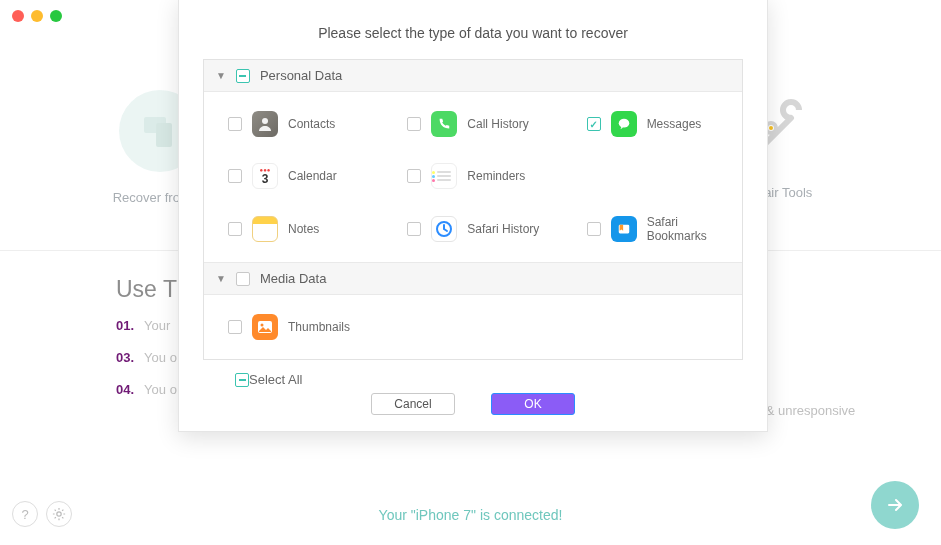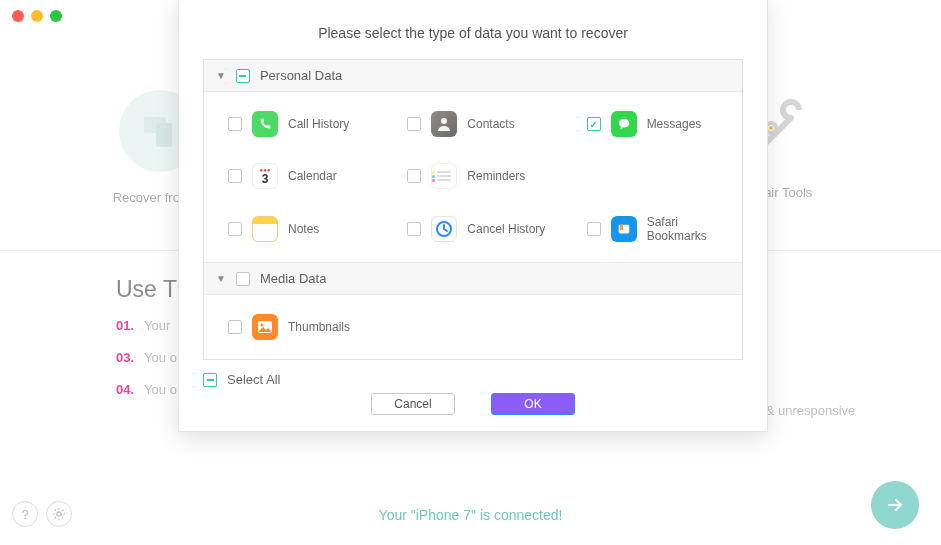--- a/index.html
+++ b/index.html
@@ -24,21 +24,21 @@
     .bg-row { display:flex; justify-content:space-between; padding: 90px 80px 0; opacity:.85; }
     .bg-card { text-align:center; width:160px; color:#9aa0a6; }
     .bg-circle { width:82px; height:82px; border-radius:50%; background:#e8f4f2; margin:0 auto 18px; display:flex; align-items:center; justify-content:center; color:#b9c4c0; }
     .tools-ico { color:#cfcfcf; position:relative; }
     .divider { position:absolute; left:0; right:0; top:250px; height:1px; background:#eee; }
 
     .usethis { position:absolute; left:116px; top:276px; }
     .usethis h3 { color:#8d8d8d; font-weight:500; font-size:23px; margin-bottom:14px; }
     .usethis ol { list-style:none; }
     .usethis li { color:#bfbfbf; font-size:13px; margin-bottom:14px; line-height:1.4; }
-    .usethis .num { color:#ec4899; font-weight:600; margin-right:10px; }
+    .usethis .num { color:#701a75; font-weight:600; margin-right:10px; }
 
     .rightlist { position:absolute; left:638px; top:315px; color:#bfbfbf; font-size:13px; }
     .rightlist .ritem { display:flex; align-items:center; gap:10px; margin-bottom:20px; }
     .ricon { width:18px; height:18px; border:1px solid #d0d0d0; border-radius:3px; display:flex; align-items:center; justify-content:center; font-size:10px; color:#c5c5c5;}
 
     .footer { position:absolute; bottom:0; left:0; right:0; height:60px; display:flex; align-items:center; justify-content:center; color:#6fc7bd; font-size:14px; }
     .footer-left { position:absolute; left:12px; bottom:18px; display:flex; gap:8px; }
     .circ-btn { width:26px; height:26px; border:1px solid #ddd; border-radius:50%; display:flex; align-items:center; justify-content:center; color:#bbb; font-size:13px; }
     .next-btn { position:absolute; right:22px; bottom:16px; width:48px; height:48px; border-radius:50%; background:#8fd7cf; display:flex; align-items:center; justify-content:center; color:#fff; }
 
@@ -52,21 +52,21 @@
     .cat-row { display:flex; }
     .cell { display:flex; align-items:center; gap:10px; width:33.33%; padding:13px 8px 13px 24px; }
     .chk { width:14px; height:14px; border:1px solid #c9c9c9; border-radius:2px; display:inline-flex; align-items:center; justify-content:center; flex:0 0 14px; background:#fff; }
     .chk.checked { border-color:#3bc4b0; }
     .chk.checked::after { content:"✓"; font-size:10px; color:#3bc4b0; font-weight:700; }
     .chk.minus { border-color:#3bc4b0; }
     .chk.minus::after { content:""; width:7px; height:2px; background:#3bc4b0; display:block; }
     .ico { width:26px; height:26px; border-radius:6px; display:flex; align-items:center; justify-content:center; color:#fff; font-size:14px; flex:0 0 26px; }
     .label { color:#6a6a6a; font-size:12px; }
 
-    .selectall { display:flex; align-items:center; gap:10px; padding:12px 0 0 24px; color:#6a6a6a; font-size:13px; }
+    .selectall { display:flex; align-items:center; padding:12px 0 0 24px; color:#6a6a6a; font-size:13px;margin-left:32px; }
     .btn-row { display:flex; justify-content:center; gap:36px; margin-top:6px; }
     .btn { min-width:84px; height:22px; font-size:12px; border-radius:3px; display:flex; align-items:center; justify-content:center; cursor:pointer; }
     .btn-cancel { background:#fff; border:1px solid #c9c9c9; color:#555; }
     .btn-ok { background:#8b5cf6; color:#fff; border:1px solid #2b8cff; }
 
     
     .i-contacts { background:linear-gradient(135deg,#8f8c85,#6d6a64); }
     .i-call { background:#4cd964; }
     .i-msg { background:#32d74b; }
     .i-vm { background:#1e7bf0; }
@@ -152,36 +152,36 @@
 
     <div class="cat-head">
       <span class="arrow">▼</span>
       <span class="chk minus"></span>
       <span>Personal Data</span>
     </div>
     <div class="cat-body">
       <div class="cat-row">
         <div class="cell">
           <span class="chk"></span>
-          <span class="ico i-call">
-              <svg width="14" height="14" viewBox="0 0 16 16">
-                <path d="M3 2c0 7 4 11 11 11l0-3-3-1-1 1c-2-1-3-2-4-4l1-1-1-3z" fill="#fff"></path>
-              </svg>
-            </span>
-          <span class="label">Call History</span>
-        </div>
-        <div class="cell">
-          <span class="chk"></span>
           <span class="ico i-contacts">
               <svg width="16" height="16" viewBox="0 0 16 16">
                 <circle cx="8" cy="5" r="3" fill="#fff" opacity=".9"></circle>
                 <path d="M2 15c0-3 3-5 6-5s6 2 6 5" fill="#fff" opacity=".9"></path>
               </svg>
             </span>
           <span class="label">Contacts</span>
+        </div>
+        <div class="cell">
+          <span class="chk"></span>
+          <span class="ico i-call">
+              <svg width="14" height="14" viewBox="0 0 16 16">
+                <path d="M3 2c0 7 4 11 11 11l0-3-3-1-1 1c-2-1-3-2-4-4l1-1-1-3z" fill="#fff"></path>
+              </svg>
+            </span>
+          <span class="label">Call History</span>
         </div>
         <div class="cell">
           <span class="chk checked"></span>
           <span class="ico i-msg">
               <svg width="14" height="14" viewBox="0 0 16 16">
                 <ellipse cx="8" cy="7" rx="6" ry="5" fill="#fff"></ellipse>
                 <path d="M5 11l-1 3 3-2" fill="#fff"></path>
               </svg>
             </span>
           <span class="label">Messages</span>
@@ -217,21 +217,21 @@
           <span class="label">Notes</span>
         </div>
         <div class="cell">
           <span class="chk"></span>
           <span class="ico i-safh">
               <svg width="18" height="18" viewBox="0 0 18 18">
                 <circle cx="9" cy="9" r="7" fill="none" stroke="#2b8cff" stroke-width="2"></circle>
                 <path d="M9 5v4l3 2" stroke="#2b8cff" stroke-width="2" fill="none" stroke-linecap="round"></path>
               </svg>
             </span>
-          <span class="label">Cancel History</span>
+          <span class="label">Safari History</span>
         </div>
         <div class="cell">
           <span class="chk"></span>
           <span class="ico i-safb">
               <svg width="14" height="14" viewBox="0 0 16 16">
                 <rect x="2" y="3" width="12" height="10" rx="1.5" fill="#fff"></rect>
                 <path d="M7 3v7l-2-1.5L3 10V3" fill="#ff9a2b"></path>
               </svg>
             </span>
           <span class="label">Safari Bookmarks</span>

